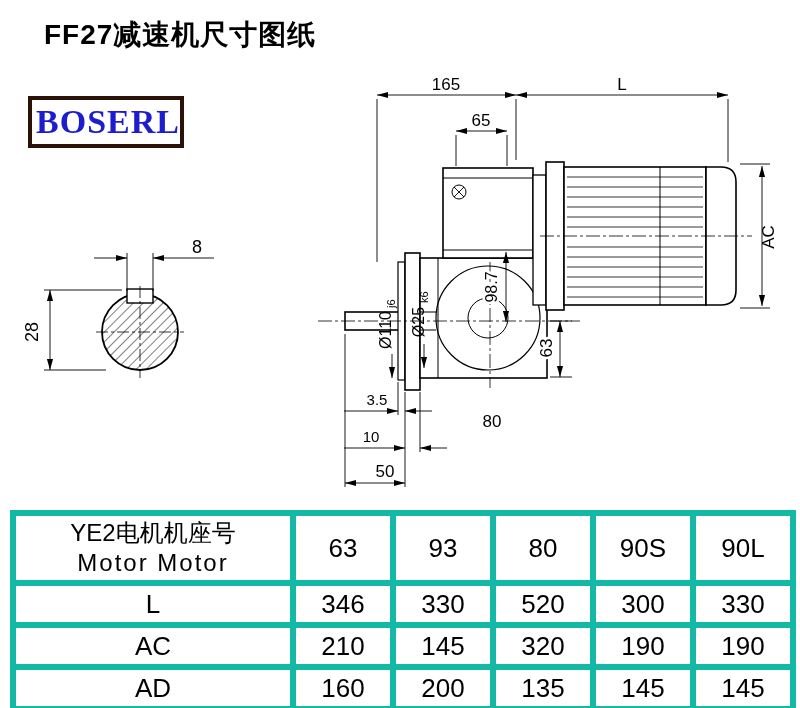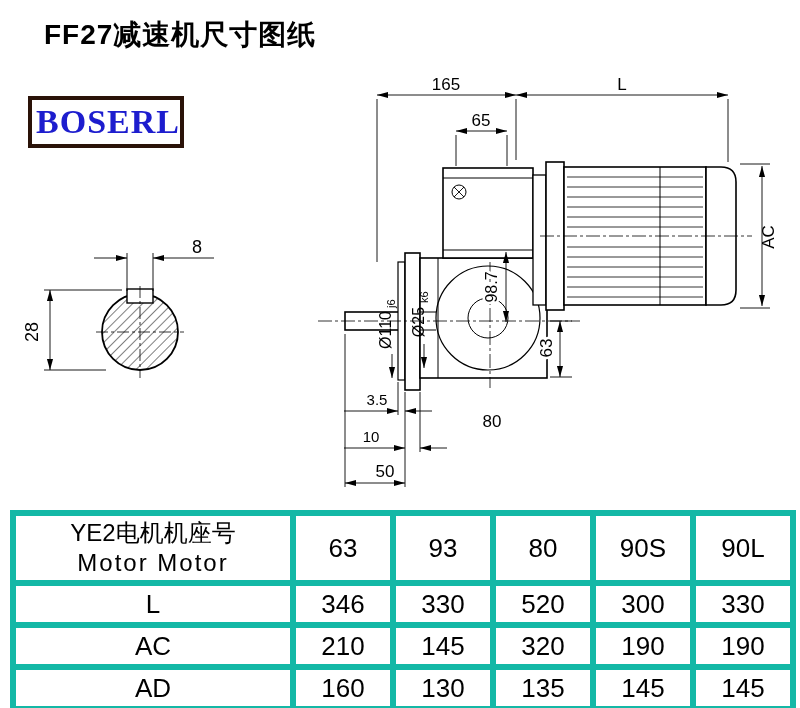--- a/index.html
+++ b/index.html
@@ -197,21 +197,21 @@
         <td>AC</td>
         <td>210</td>
         <td>145</td>
         <td>320</td>
         <td>190</td>
         <td>190</td>
       </tr>
       <tr class="row">
         <td>AD</td>
         <td>160</td>
-        <td>130</td>
+        <td>200</td>
         <td>135</td>
         <td>145</td>
         <td>145</td>
       </tr>
     </tbody>
   </table>
 
 </div>
 
 </body></html>

